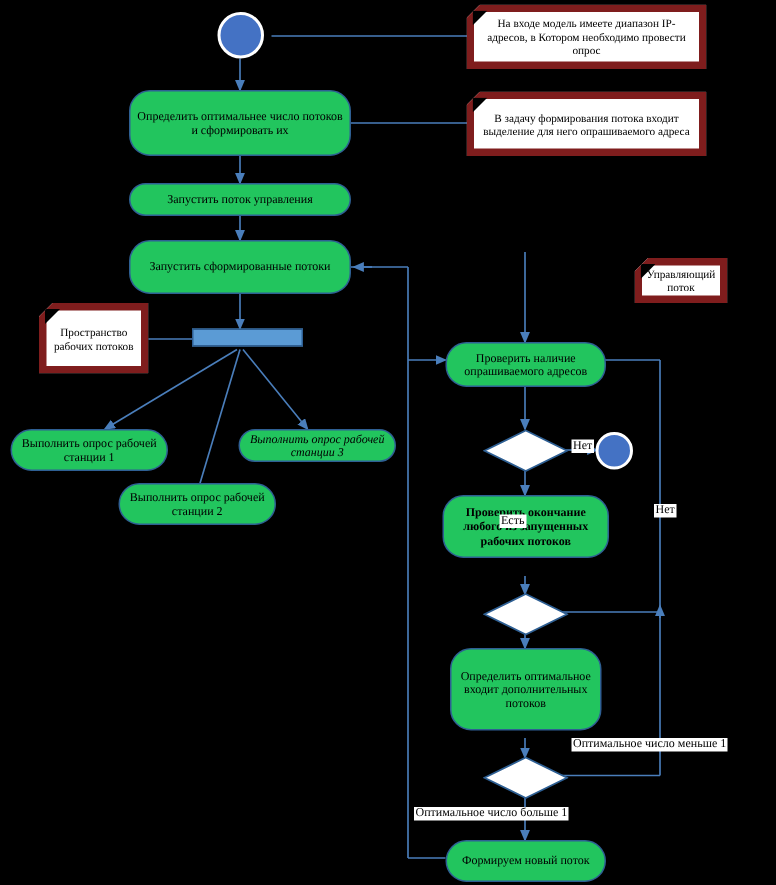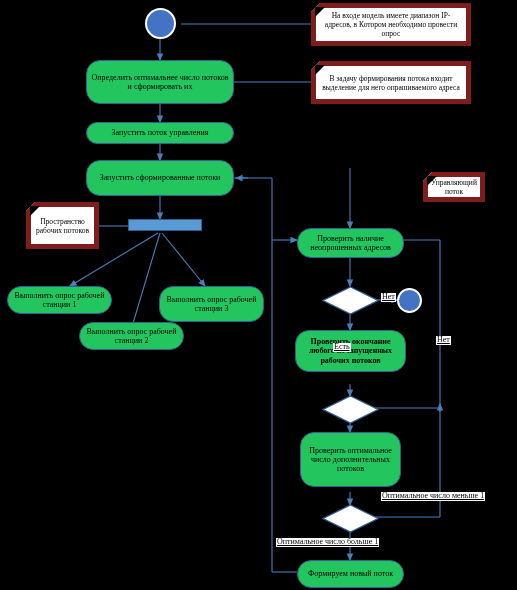--- a/index.html
+++ b/index.html
@@ -92,21 +92,20 @@
   }
 
   
   .edge-label {
     position: absolute;
     background: #FFFFFF;
     color: #000000;
     white-space: nowrap;
     padding: 0 1px;
     line-height: 1.1;
-    text-decoration: underline;
   }
 </style>
 </head>
 <body>
 
 <div id="canvas">
 
   <svg class="edges" viewBox="0 0 517 590">
     <defs>
       <marker id="arrow" markerWidth="7" markerHeight="7" refX="6" refY="3" orient="auto">
@@ -203,49 +202,49 @@
   <div class="fork-bar" style="left:128px; top:219px; width:74px; height:12px;"></div>
 
   <div class="activity" style="left:7px; top:286px; width:105px; height:28px; font-size:8px;">
     <span>Выполнить опрос рабочей станции 1</span>
   </div>
 
   <div class="activity" style="left:79px; top:322px; width:105px; height:28px; font-size:8px;">
     <span>Выполнить опрос рабочей станции 2</span>
   </div>
 
-  <div class="activity" style="left:159px; top:286px; width:105px; height:36px; font-size:8px;">
+  <div class="activity" style="left:159px; top:286px; width:105px; height:22px; font-size:8px;font-style:italic;">
     <span>Выполнить опрос рабочей станции 3</span>
   </div>
 
   <div class="note" style="left:375px; top:172px; width:62px; height:30px; font-size:7.5px;margin-left:48px;">
     <span class="fold"></span>
     <span>Управляющий поток</span>
   </div>
 
   <div class="activity" style="left:297px; top:228px; width:107px; height:30px; font-size:8px;">
-    <span>Проверить наличие неопрошенных адресов</span>
+    <span>Проверить наличие опрашиваемого адресов</span>
   </div>
 
   <svg class="diamond" style="left:322px; top:286px;" width="57" height="29" viewBox="0 0 57 29">
     <polygon points="28.5,1 56,14.5 28.5,28 1,14.5" fill="#FFFFFF" stroke="#2E5F93" stroke-width="1.2"></polygon>
   </svg>
 
   <div class="node-circle" style="left:397px; top:288px; width:25px; height:25px;"></div>
 
   <div class="activity" style="left:295px; top:330px; width:111px; height:42px; font-size:8px;font-weight:bold;">
     <span>Проверить окончание любого из запущенных рабочих потоков</span>
   </div>
 
   <svg class="diamond" style="left:322px; top:395px;" width="57" height="29" viewBox="0 0 57 29">
     <polygon points="28.5,1 56,14.5 28.5,28 1,14.5" fill="#FFFFFF" stroke="#2E5F93" stroke-width="1.2"></polygon>
   </svg>
 
   <div class="activity" style="left:300px; top:432px; width:101px; height:55px; font-size:8px;">
-    <span>Проверить оптимальное число дополнительных потоков</span>
+    <span>Определить оптимальное входит дополнительных потоков</span>
   </div>
 
   <svg class="diamond" style="left:322px; top:504px;" width="57" height="29" viewBox="0 0 57 29">
     <polygon points="28.5,1 56,14.5 28.5,28 1,14.5" fill="#FFFFFF" stroke="#2E5F93" stroke-width="1.2"></polygon>
   </svg>
 
   <div class="activity" style="left:297px; top:560px; width:107px; height:28px; font-size:8px;">
     <span>Формируем новый поток</span>
   </div>
 

